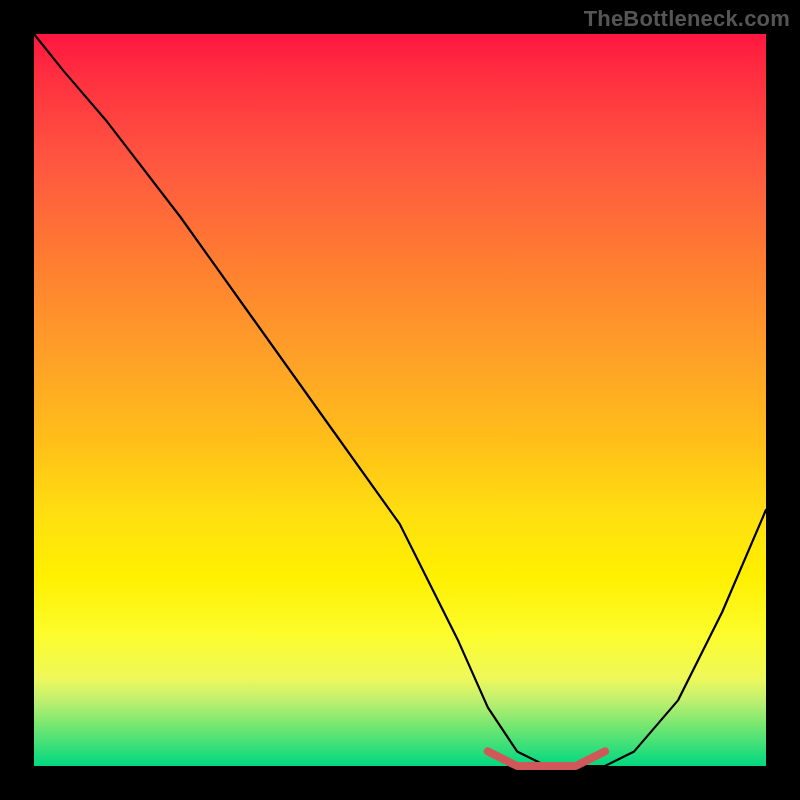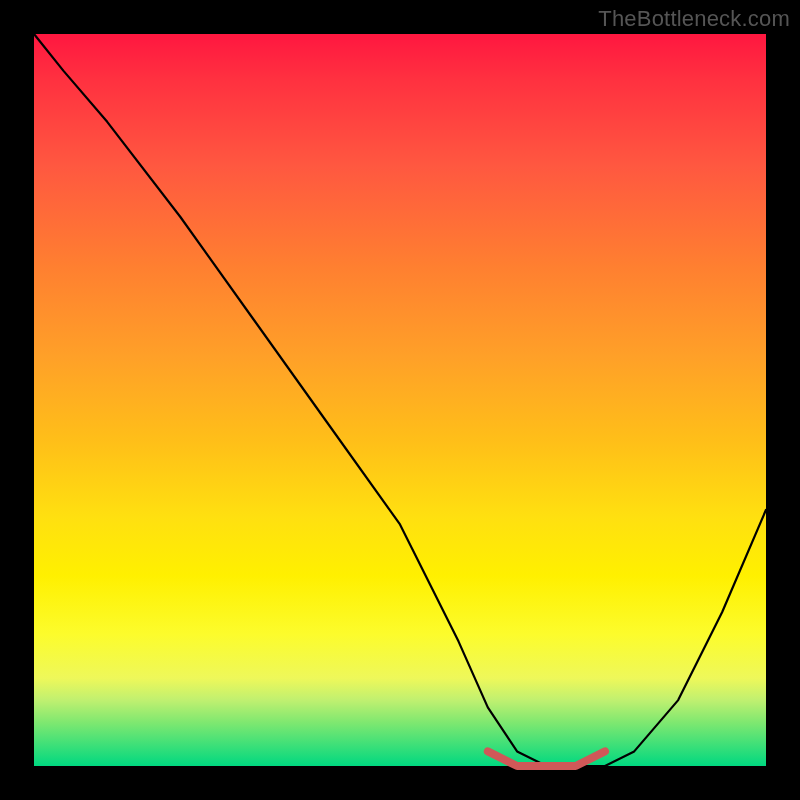--- a/index.html
+++ b/index.html
@@ -42,21 +42,21 @@
       #40e078 97%,
       #00d880 100%
     );
   }
   .watermark {
     position: absolute;
     top: 6px;
     right: 10px;
     color: #555;
     font-size: 22px;
-    font-weight: 400;
+    font-weight: 700;
     letter-spacing: 0.2px;
     user-select: none;
   }
   svg.curve {
     position: absolute;
     left: 0;
     top: 0;
     width: 732px;
     height: 732px;
     overflow: visible;

